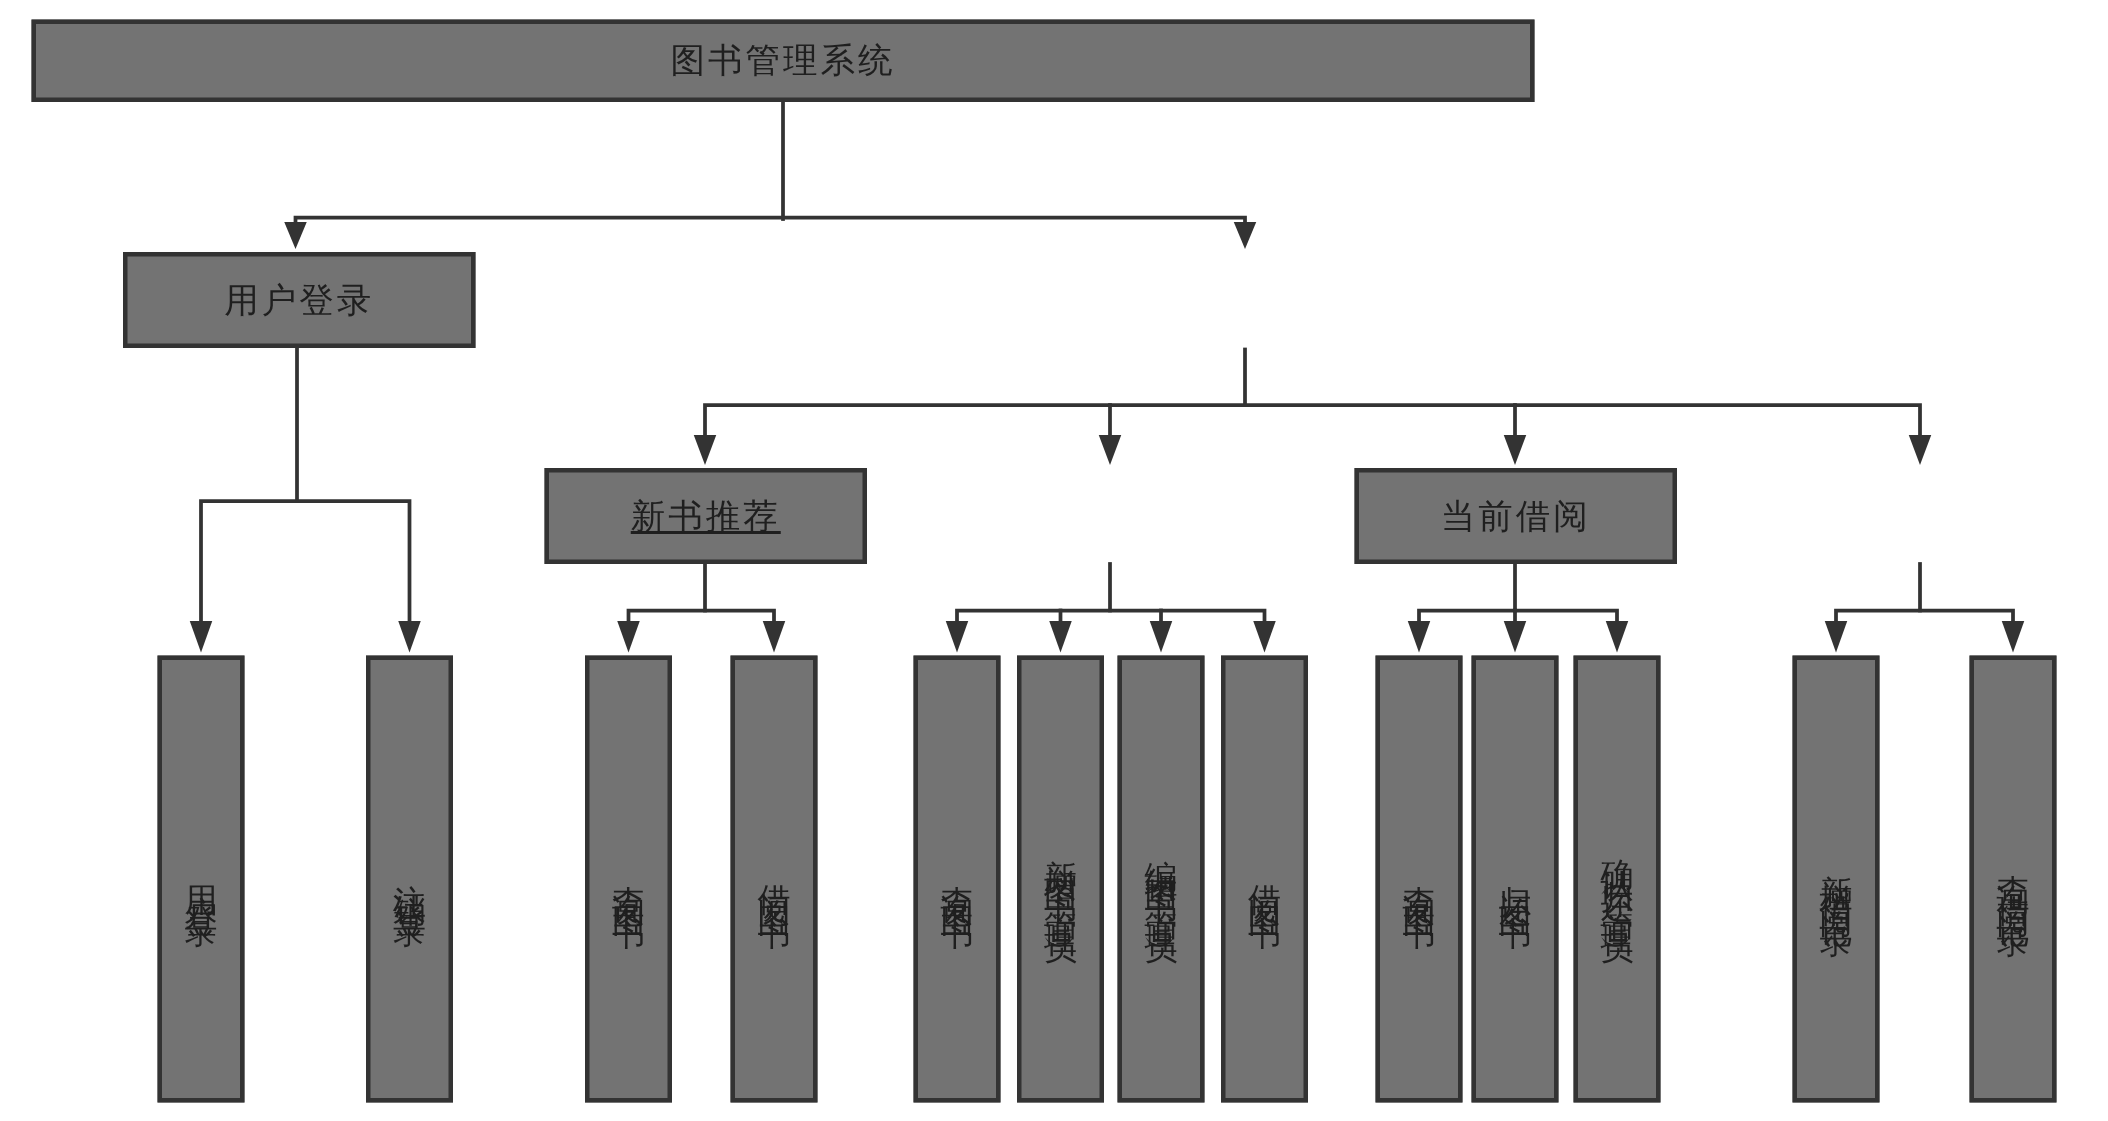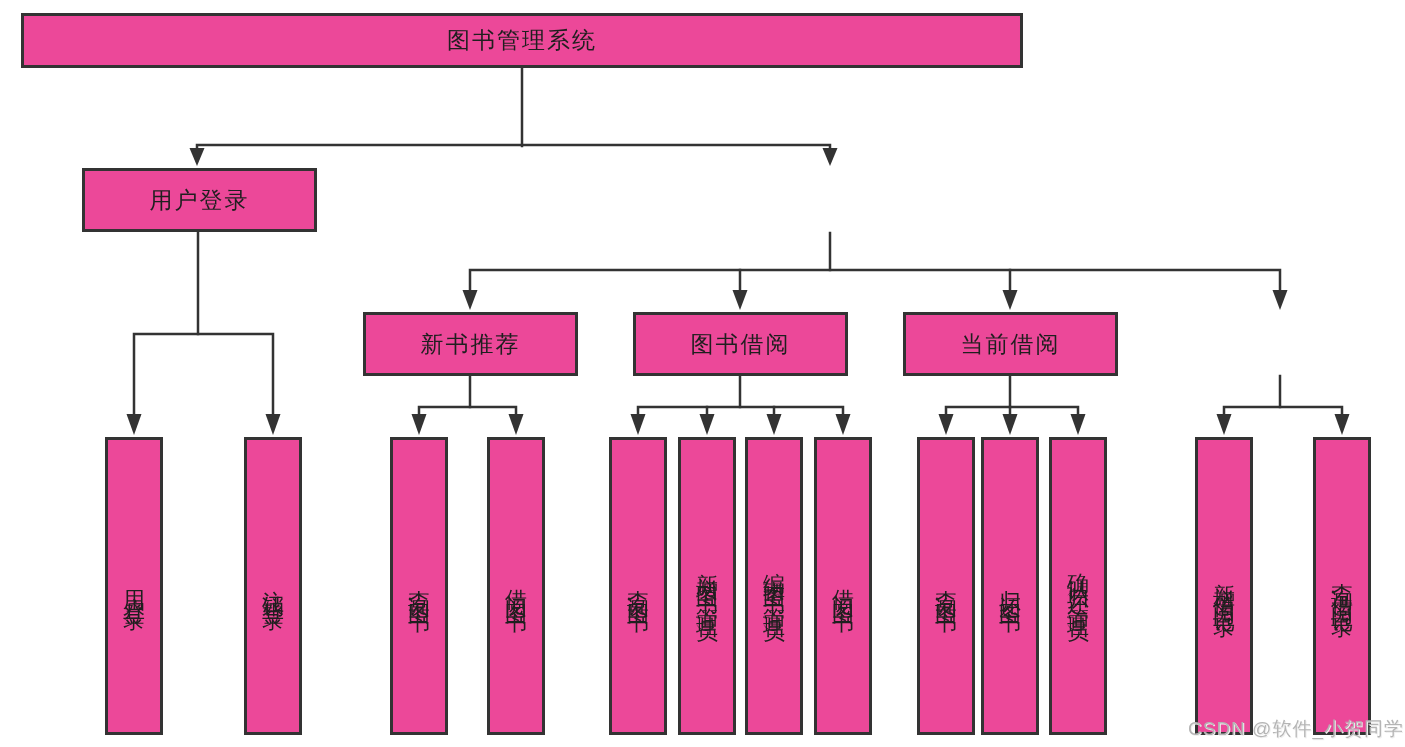--- a/index.html
+++ b/index.html
@@ -23,21 +23,21 @@
     position: absolute;
     left: 0;
     top: 0;
     width: 1405px;
     height: 747px;
     z-index: 1;
   }
   .node {
     position: absolute;
     box-sizing: border-box;
-    background: #ec4899;
+    background: #737373;
     border: 3px solid #333333;
     color: #1f1f1f;
     display: flex;
     align-items: center;
     justify-content: center;
     z-index: 2;
     text-align: center;
   }
   .node.h {
     font-size: 23px;
@@ -120,37 +120,35 @@
       <polygon points="1070.5,414 1085.5,414 1078,435"></polygon>
       <polygon points="1216.5,414 1231.5,414 1224,435"></polygon>
       <polygon points="1334.5,414 1349.5,414 1342,435"></polygon>
     </g>
   </svg>
 
   <div class="node h" style="left:21px; top:13px; width:1002px; height:55px;">图书管理系统</div>
 
   <div class="node h" style="left:82px; top:168px; width:235px; height:64px;">用户登录</div>
 
-  <div class="node h" style="left:363px; top:312px; width:215px; height:64px;">新书推荐</div>
-  <div class="node h" style="left:633px; top:312px; width:215px; height:64px;">图书借阅</div>
+  <div class="node h" style="left:363px; top:312px; width:215px; height:64px;text-decoration:underline;">新书推荐</div>
   <div class="node h" style="left:903px; top:312px; width:215px; height:64px;">当前借阅</div>
 
   <div class="node leaf" style="left:105px; top:437px; width:58px; height:298px;">用户登录</div>
   <div class="node leaf" style="left:244px; top:437px; width:58px; height:298px;">注销登录</div>
 
   <div class="node leaf" style="left:390px; top:437px; width:58px; height:298px;">查询图书</div>
   <div class="node leaf" style="left:487px; top:437px; width:58px; height:298px;">借阅图书</div>
 
   <div class="node leaf" style="left:609px; top:437px; width:58px; height:298px;">查询图书</div>
   <div class="node leaf" style="left:678px; top:437px; width:58px; height:298px;">新增图书（管理员）</div>
   <div class="node leaf" style="left:745px; top:437px; width:58px; height:298px;">编辑图书（管理员）</div>
   <div class="node leaf" style="left:814px; top:437px; width:58px; height:298px;">借阅图书</div>
 
   <div class="node leaf" style="left:917px; top:437px; width:58px; height:298px;">查询图书</div>
   <div class="node leaf" style="left:981px; top:437px; width:58px; height:298px;">归还图书</div>
   <div class="node leaf" style="left:1049px; top:437px; width:58px; height:298px;">确认归还（管理员）</div>
 
   <div class="node leaf" style="left:1195px; top:437px; width:58px; height:298px;">新增借阅记录</div>
   <div class="node leaf" style="left:1313px; top:437px; width:58px; height:298px;">查询借阅记录</div>
 
-  <div class="watermark">CSDN @软件_小贺同学</div>
 
 </div>
 
 </body></html>

